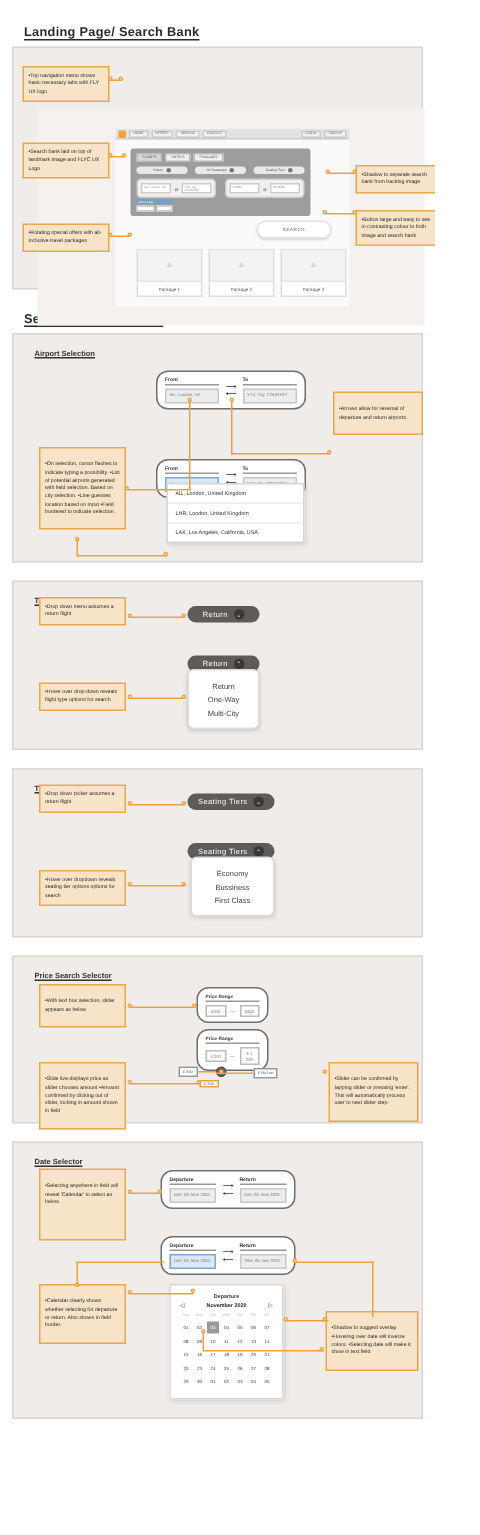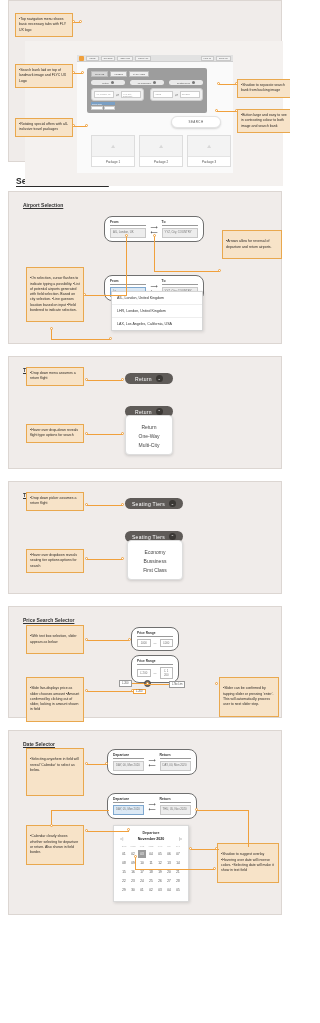--- a/index.html
+++ b/index.html
@@ -159,20 +159,21 @@
   .cal-grid .dow { font-size:2.2px; color:#b5b5b5; text-align:center;
                    padding-bottom:2px; }
   .cal-grid .d { font-size:3px; color:#444; text-align:center; padding:2px 0; }
   .cal-grid .d.sel { background:#9b9b9b; color:#fff; }
 </style>
 </head>
 <body>
 
 <div class="page">
 
+  <h1 class="sec-title" style="margin-top:16px;">Landing Page/ Search Bank</h1>
 
   <div class="panel" style="height:162px;">
     <div class="lp">
 
       <div class="browser">
         <div class="navbar">
           <span class="navlogo"></span>
           <span class="navitem">HOME</span>
           <span class="navitem">OFFERS</span>
           <span class="navitem">SERVICE</span>

